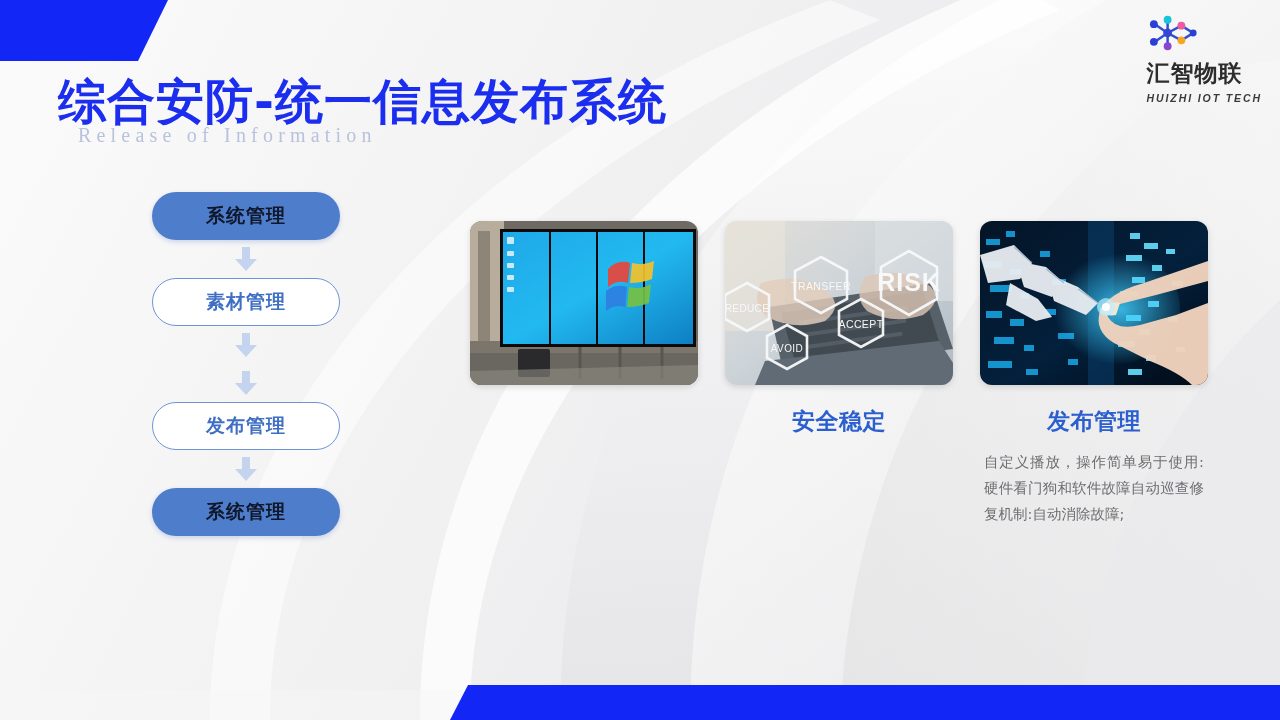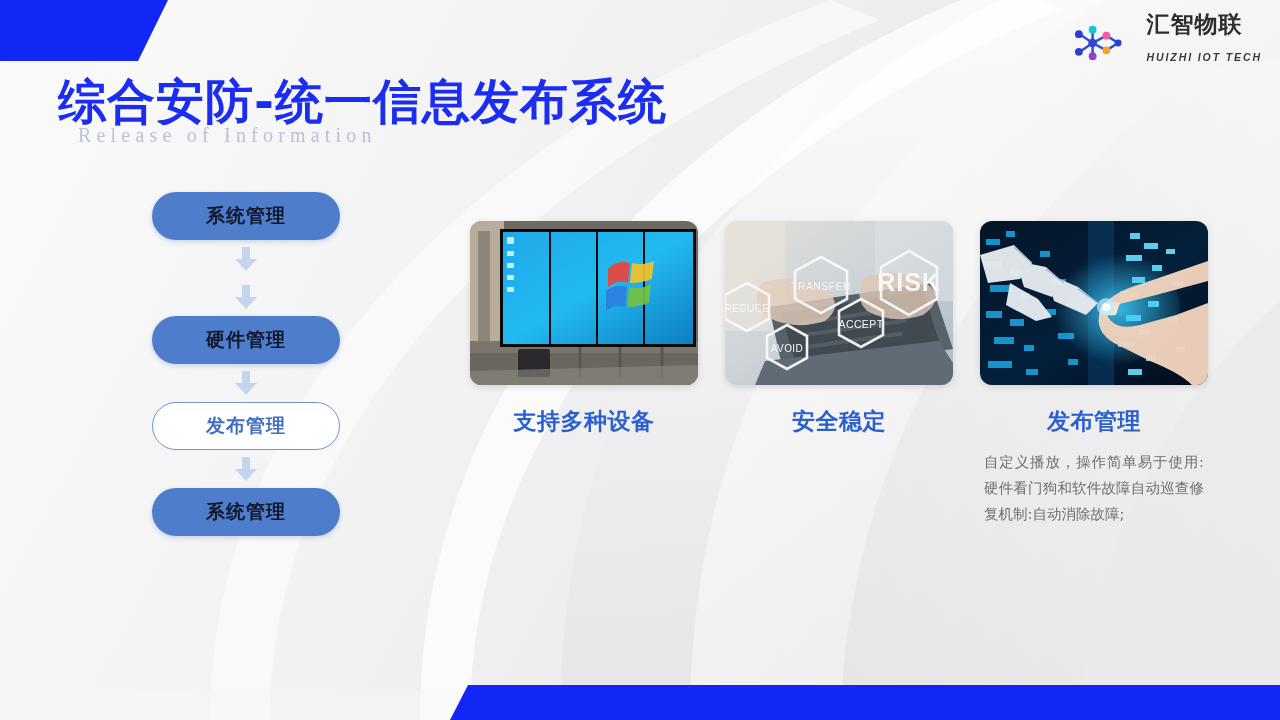--- a/index.html
+++ b/index.html
@@ -30,31 +30,31 @@
   .corner-br {
     position:absolute; left:450px; top:685px;
     width:830px; height:35px;
     background:#1226f5;
     clip-path:polygon(18px 0, 830px 0, 830px 35px, 0 35px);
   }
 
   
   .logo {
     position:absolute; right:18px; top:13px;
-    display:flex; align-items:flex-end; gap:21px;
+    display:flex; align-items:flex-start; gap:9px;flex-direction:column;
   }
   .logo-mark { width:54px; height:40px; flex:none; }
   .logo-text { display:flex; flex-direction:column; line-height:1; }
   .logo-cn {
     font-size:23px; font-weight:bold; color:#2d2d2d;
     letter-spacing:1px; font-family:"DejaVu Sans",sans-serif;
   }
   .logo-en {
     font-size:10.5px; font-weight:bold; color:#3a3a3a;
-    letter-spacing:1.9px; margin-top:16px;
+    letter-spacing:1.9px; margin-top:8px;
     font-family:"Liberation Sans",sans-serif; font-style:italic;
   }
 
   
   .title {
     position:absolute; left:58px; top:70px;
     font-size:48px; font-weight:bold; color:#1b2ef0;
     letter-spacing:1px; white-space:nowrap;
     font-family:"DejaVu Sans",sans-serif;
   }
@@ -174,29 +174,29 @@
 
     <div class="flow-item filled">
       <span>系统管理</span>
     </div>
     <div class="flow-arrow">
       <svg width="26" height="28" viewBox="0 0 26 28">
         <path d="M9 2 H17 V14 H24 L13 26 L2 14 H9 Z" fill="#c5d4ee"></path>
       </svg>
     </div>
 
+    <div class="flow-item outlined">
+      <span>素材管理</span>
+    </div>
     <div class="flow-arrow">
       <svg width="26" height="28" viewBox="0 0 26 28">
         <path d="M9 2 H17 V14 H24 L13 26 L2 14 H9 Z" fill="#c5d4ee"></path>
       </svg>
     </div>
 
-    <div class="flow-item filled">
-      <span>硬件管理</span>
-    </div>
     <div class="flow-arrow">
       <svg width="26" height="28" viewBox="0 0 26 28">
         <path d="M9 2 H17 V14 H24 L13 26 L2 14 H9 Z" fill="#c5d4ee"></path>
       </svg>
     </div>
 
     <div class="flow-item outlined">
       <span>发布管理</span>
     </div>
     <div class="flow-arrow">
@@ -252,21 +252,20 @@
           </g>
           <g stroke="#5a564f" stroke-width="3" fill="none">
             <line x1="110" y1="126" x2="110" y2="158"></line>
             <line x1="150" y1="126" x2="150" y2="158"></line>
             <line x1="192" y1="126" x2="192" y2="158"></line>
           </g>
           <rect x="48" y="128" width="32" height="28" rx="2" fill="#2a2a2c"></rect>
           <path d="M0 150 L228 144 L228 164 L0 164 Z" fill="#8e8a82" opacity=".6"></path>
         </svg>
       </div>
-      <div class="card-title">支持多种设备</div>
     </div>
 
     <div class="card card-2">
       <div class="card-thumb">
         <svg viewBox="0 0 228 164" preserveAspectRatio="none">
           <defs>
             <linearGradient id="rbg" x1="0" y1="0" x2="1" y2="1">
               <stop offset="0%" stop-color="#e8e2d8"></stop>
               <stop offset="45%" stop-color="#cfd4d8"></stop>
               <stop offset="100%" stop-color="#aab4be"></stop>

